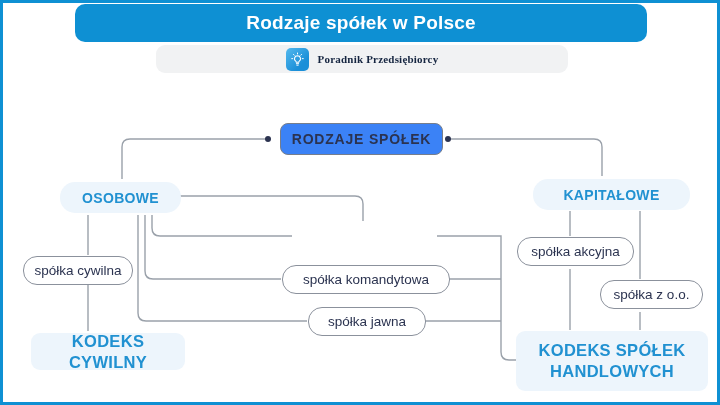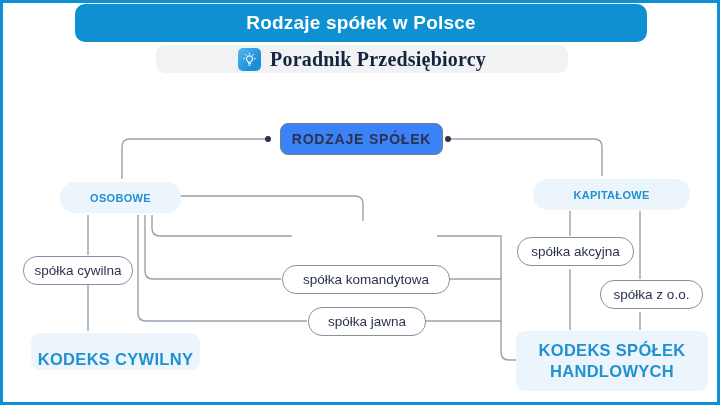--- a/index.html
+++ b/index.html
@@ -21,38 +21,38 @@
     background:#f1f2f3;border-radius:9px;
     display:flex;align-items:center;justify-content:center;gap:9px;
   }
   .bulb{
     width:23px;height:23px;border-radius:5px;flex:0 0 auto;
     background:linear-gradient(135deg,#53b9ee 0%,#1b8fd8 70%);
     display:flex;align-items:center;justify-content:center;
   }
   .brandname{
     font-family:"Liberation Serif", serif;font-weight:bold;
-    font-size:20px;color:#152540;letter-spacing:.2px;
+    font-size:11px;color:#152540;letter-spacing:.2px;
   }
   
   svg.wires{position:absolute;left:0;top:0;}
   .wire{fill:none;stroke:#9aa1aa;stroke-width:1.4px;}
   .dot{fill:#2b3350;}
   
   .node{
     position:absolute;display:flex;align-items:center;justify-content:center;
     box-sizing:border-box;text-align:center;
   }
   .root{
     border:1.6px solid #767e8c;border-radius:8px;background:#3b82f6;
     color:#2b3350;font-weight:bold;font-size:14px;letter-spacing:.8px;
   }
   .branch{
     background:#edf5fc;border-radius:15px;color:#2191d1;
-    font-weight:bold;font-size:11px;letter-spacing:.3px;
+    font-weight:bold;font-size:14px;letter-spacing:.3px;
   }
   .leaf{
     background:#fff;border:1.4px solid #8b919c;border-radius:14px;
     color:#2b3350;font-size:13.5px;
   }
   .code{
     background:#edf5fc;border-radius:9px;color:#2191d1;
     font-weight:bold;font-size:16.5px;line-height:1.25;letter-spacing:.3px;
   }
   .code-inner{width:170px;text-align:center;}
@@ -123,20 +123,20 @@
   <div class="node leaf" style="left:305px;top:304px;width:118px;height:29px;">
     <span>spółka jawna</span>
   </div>
   <div class="node leaf" style="left:514px;top:234px;width:117px;height:29px;">
     <span>spółka akcyjna</span>
   </div>
   <div class="node leaf" style="left:597px;top:277px;width:103px;height:29px;">
     <span>spółka z o.o.</span>
   </div>
 
-  <div class="node code" style="left:28px;top:330px;width:169px;height:37px;align-items:flex-end;">
+  <div class="node code" style="left:28px;top:330px;width:154px;height:37px;">
     <span>KODEKS CYWILNY</span>
   </div>
   <div class="node code" style="left:513px;top:328px;width:192px;height:60px;">
     <span class="code-inner">KODEKS SPÓŁEK HANDLOWYCH</span>
   </div>
 
 </div>
 
 </body></html>

